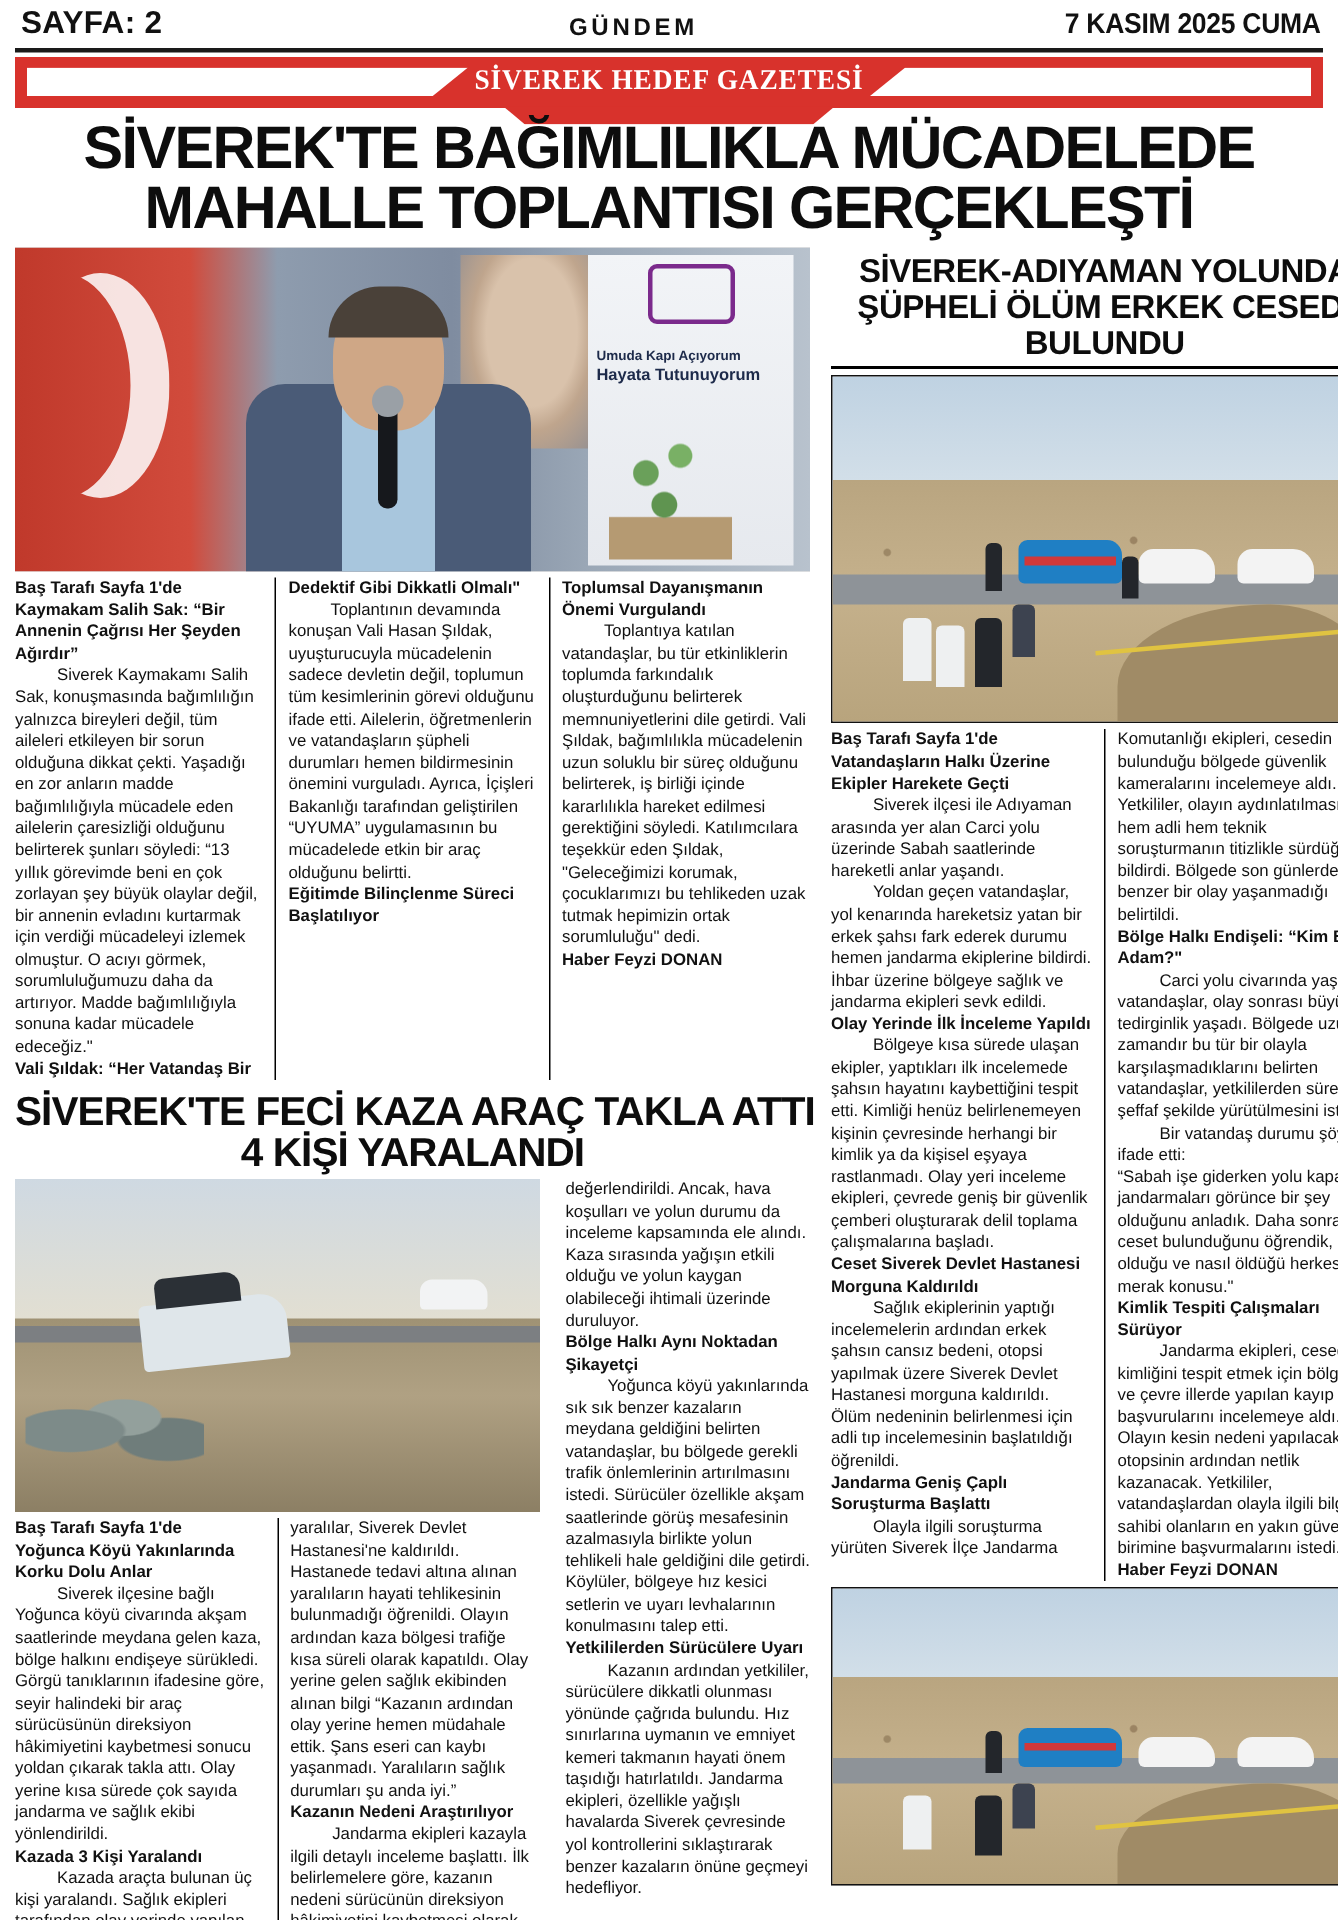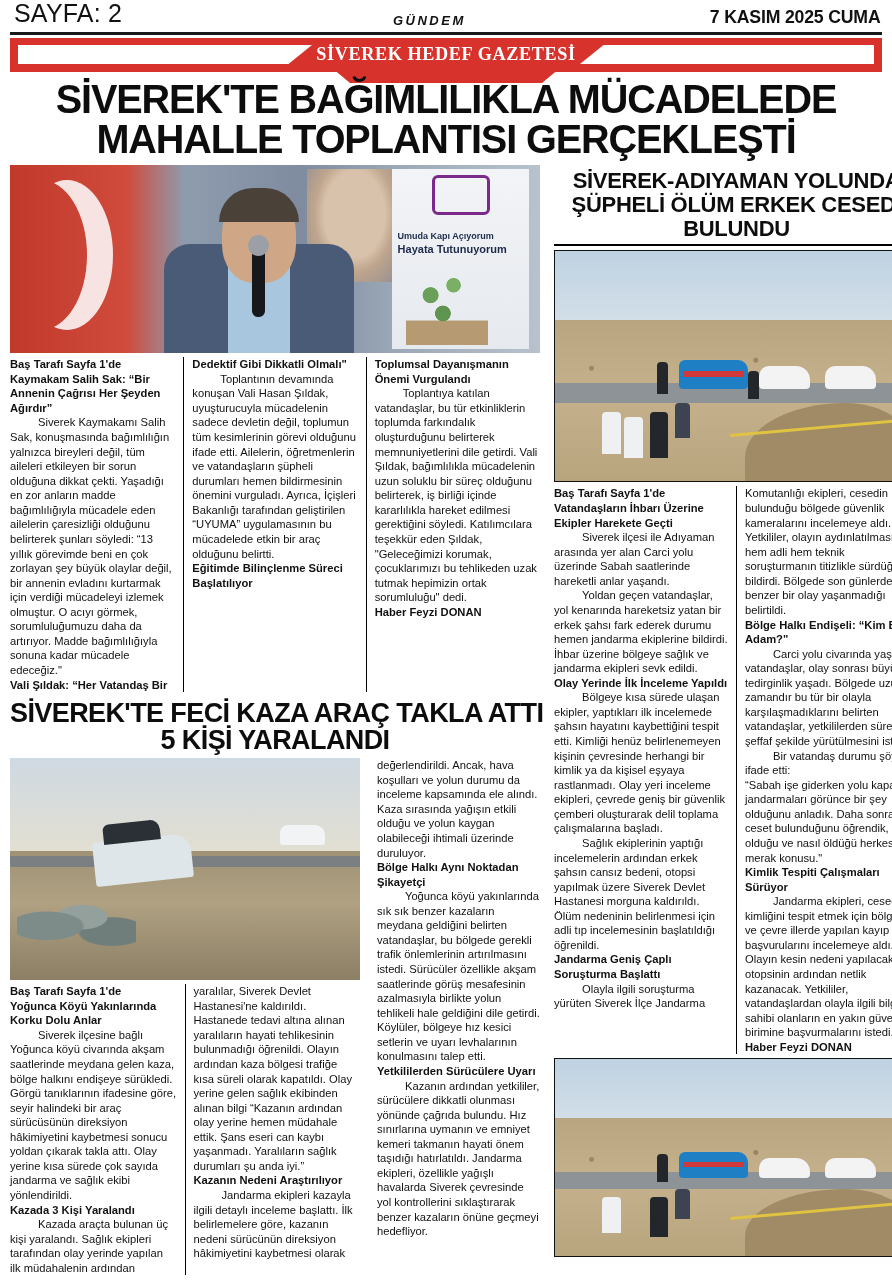--- a/index.html
+++ b/index.html
@@ -9,22 +9,22 @@
     color:#111;
     -webkit-font-smoothing:antialiased;
   }
   .page{position:relative;width:892px;height:1280px;box-sizing:border-box;}
 
   
   .topbar{
     display:flex;align-items:flex-end;justify-content:space-between;
     padding:6px 12px 2px 14px;height:30px;box-sizing:border-box;
   }
-  .topbar .sayfa{font-weight:normal;font-size:25px;letter-spacing:.2px;}
-  .topbar .gundem{font-weight:bold;font-size:13px;letter-spacing:2.5px;margin-left:40px;font-style:italic;}
+  .topbar .sayfa{font-weight:bold;font-size:21px;letter-spacing:.2px;}
+  .topbar .gundem{font-weight:bold;font-size:16px;letter-spacing:2.5px;margin-left:40px;}
   .topbar .tarih{font-weight:bold;font-size:19px;letter-spacing:-.2px;
                  transform:scaleX(.93);transform-origin:right bottom;}
 
   .rule{height:3px;background:#1a1a1a;margin:2px 10px 0 10px;}
 
   
   .ribbon-wrap{position:relative;margin:3px 10px 0 10px;height:34px;}
   .ribbon{
     position:absolute;inset:0;background:#d8322c;
   }
@@ -57,21 +57,21 @@
   
   .content{position:relative;margin:6px 10px 0 10px;display:flex;gap:0;}
   .left-pane{width:530px;position:relative;}
   .vdiv{width:1px;background:#000;margin:0 4px;align-self:stretch;}
   .right-pane{flex:1;position:relative;padding-left:6px;}
 
   
   .photo{position:relative;overflow:hidden;background:#ccc;}
   .photo.bordered{border:1px solid #111;}
 
-  .img-rally{width:100%;height:188px;}
+  .img-rally{width:100%;height:216px;}
   .img-crash{width:100%;height:222px;}
   .img-scene1{width:100%;height:230px;}
   .img-scene2{width:100%;height:197px;}
 
   
   .cols3{display:flex;gap:8px;margin-top:4px;}
   .cols2{display:flex;gap:8px;margin-top:4px;}
   .col{font-size:11.2px;line-height:1.30;text-align:left;}
   .col.c3{width:171px;}
   .col.c2{width:174px;}
@@ -219,21 +219,21 @@
         <div class="vline"></div>
         <div class="col c3" id="lead-c3">
             <p class="sub">Toplumsal Dayanışmanın Önemi Vurgulandı</p>
             <p class="ind">Toplantıya katılan vatandaşlar, bu tür etkinliklerin toplumda farkındalık oluşturduğunu belirterek memnuniyetlerini dile getirdi. Vali Şıldak, bağımlılıkla mücadelenin uzun soluklu bir süreç olduğunu belirterek, iş birliği içinde kararlılıkla hareket edilmesi gerektiğini söyledi. Katılımcılara teşekkür eden Şıldak, "Geleceğimizi korumak, çocuklarımızı bu tehlikeden uzak tutmak hepimizin ortak sorumluluğu" dedi.</p>
             <p class="byline">Haber Feyzi DONAN</p>
           </div>
       </div>
 
       <div class="sub-head">
         <div>SİVEREK'TE FECİ KAZA ARAÇ TAKLA ATTI</div>
-        <div>5 KİŞİ YARALANDI</div>
+        <div>4 KİŞİ YARALANDI</div>
       </div>
 
       <div class="cols3" style="align-items:flex-start;">
         <div style="width:350px;">
           <div class="photo img-crash ph3">
             <div class="sky"></div>
             <div class="ground"></div>
             <div class="roadline"></div>
             <div class="wreck"></div>
             <div class="suv"></div>
@@ -291,25 +291,26 @@
         <div class="fig w" style="left:13%;top:70%;width:5%;height:18%;"></div>
         <div class="fig w" style="left:19%;top:72%;width:5%;height:18%;"></div>
         <div class="fig" style="left:26%;top:70%;width:5%;height:20%;"></div>
         <div class="mound"></div>
         <div class="tape"></div>
       </div>
 
       <div class="cols2">
         <div class="col c2" id="death-c1">
             <p class="sub">Baş Tarafı Sayfa 1'de</p>
-            <p class="sub">Vatandaşların İhbarı Üzerine Ekipler Harekete Geçti</p>
+            <p class="sub">Vatandaşların Halkı Üzerine Ekipler Harekete Geçti</p>
             <p class="ind">Siverek ilçesi ile Adıyaman arasında yer alan Carci yolu üzerinde Sabah saatlerinde hareketli anlar yaşandı.</p>
             <p class="ind">Yoldan geçen vatandaşlar, yol kenarında hareketsiz yatan bir erkek şahsı fark ederek durumu hemen jandarma ekiplerine bildirdi. İhbar üzerine bölgeye sağlık ve jandarma ekipleri sevk edildi.</p>
             <p class="sub">Olay Yerinde İlk İnceleme Yapıldı</p>
             <p class="ind">Bölgeye kısa sürede ulaşan ekipler, yaptıkları ilk incelemede şahsın hayatını kaybettiğini tespit etti. Kimliği henüz belirlenemeyen kişinin çevresinde herhangi bir kimlik ya da kişisel eşyaya rastlanmadı. Olay yeri inceleme ekipleri, çevrede geniş bir güvenlik çemberi oluşturarak delil toplama çalışmalarına başladı.</p>
+            <p class="sub">Ceset Siverek Devlet Hastanesi Morguna Kaldırıldı</p>
             <p class="ind">Sağlık ekiplerinin yaptığı incelemelerin ardından erkek şahsın cansız bedeni, otopsi yapılmak üzere Siverek Devlet Hastanesi morguna kaldırıldı. Ölüm nedeninin belirlenmesi için adli tıp incelemesinin başlatıldığı öğrenildi.</p>
             <p class="sub">Jandarma Geniş Çaplı Soruşturma Başlattı</p>
             <p class="ind">Olayla ilgili soruşturma yürüten Siverek İlçe Jandarma</p>
           </div>
         <div class="vline"></div>
         <div class="col c2" id="death-c2">
             <p>Komutanlığı ekipleri, cesedin bulunduğu bölgede güvenlik kameralarını incelemeye aldı. Yetkililer, olayın aydınlatılması için hem adli hem teknik soruşturmanın titizlikle sürdüğünü bildirdi. Bölgede son günlerde benzer bir olay yaşanmadığı belirtildi.</p>
             <p class="sub">Bölge Halkı Endişeli: “Kim Bu Adam?"</p>
             <p class="ind">Carci yolu civarında yaşayan vatandaşlar, olay sonrası büyük bir tedirginlik yaşadı. Bölgede uzun zamandır bu tür bir olayla karşılaşmadıklarını belirten vatandaşlar, yetkililerden sürecin şeffaf şekilde yürütülmesini istedi.</p>
             <p class="ind">Bir vatandaş durumu şöyle ifade etti:</p>

